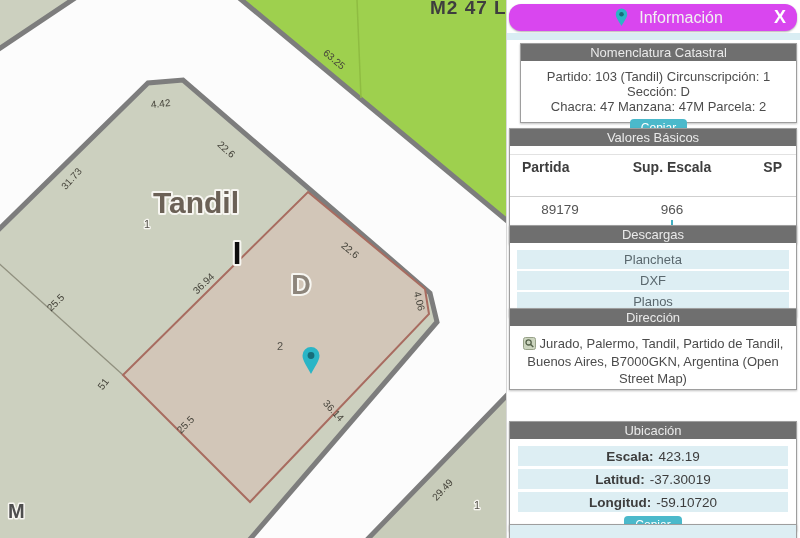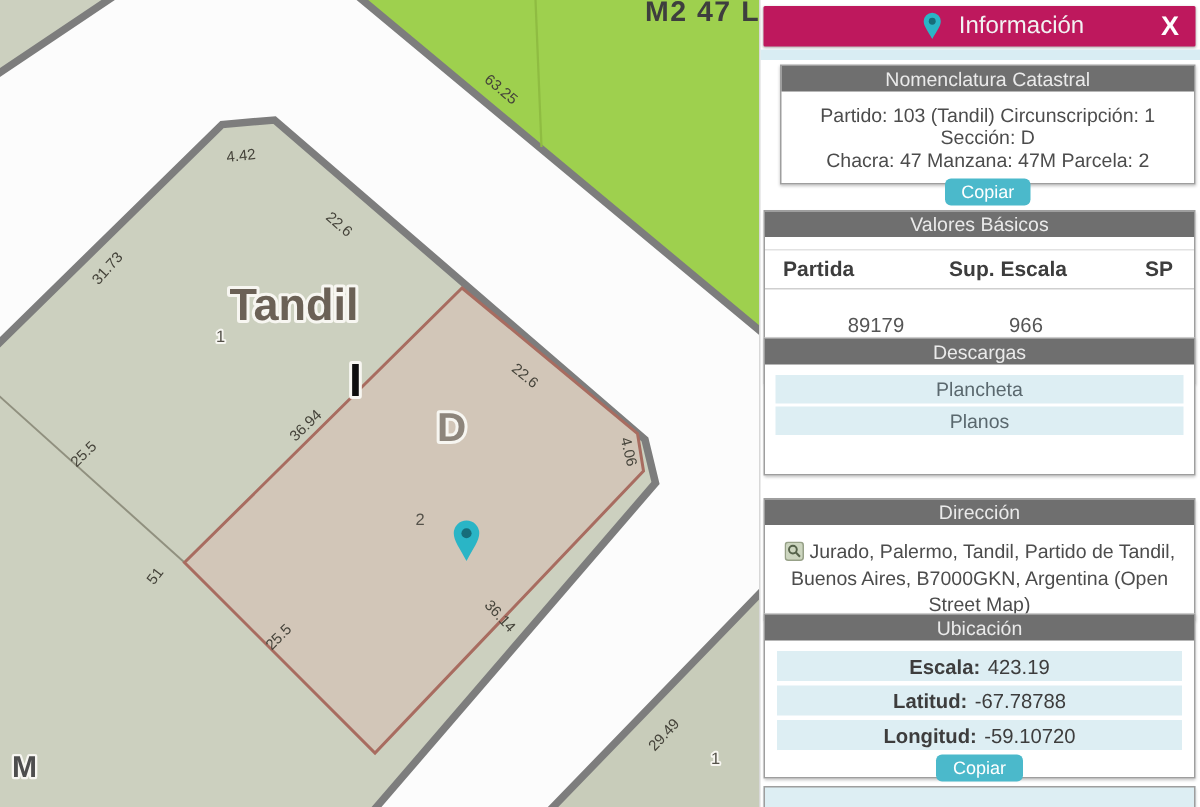--- a/index.html
+++ b/index.html
@@ -16,50 +16,50 @@
   .city{font-size:30px;font-weight:bold;fill:#6b6156;stroke-width:4px;}
   .bigD{font-size:27px;font-weight:bold;fill:#8d857b;stroke-width:4px;}
   .letterI{font-size:31px;font-weight:bold;fill:#0d0d0d;stroke-width:4px;}
   .cornerM{font-size:20px;font-weight:bold;fill:#4e4e4e;stroke-width:3px;}
   .blocktop{font-size:19px;font-weight:bold;fill:#3e3e3e;letter-spacing:1px;}
   .pnum{font-size:11px;fill:#55524a;stroke-width:2.5px;}
 
   
   .panel{position:absolute;left:506px;top:0;width:294px;height:538px;background:#fff;
          border-left:1px solid #d8d8d8;}
-  .titlebar{position:absolute;left:2px;right:3px;top:4px;height:27px;background:#be185d;
-            border-radius:1px;display:flex;align-items:center;justify-content:center;gap:7px;
+  .titlebar{position:absolute;left:2px;right:3px;top:4px;height:27px;background:#d946ef;
+            border-radius:12px;display:flex;align-items:center;justify-content:center;gap:7px;
             box-shadow:0 1px 2px rgba(0,0,0,.3);padding-left:32px;}
   .titlebar .tlabel{color:#f2f2f2;font-size:16px;}
   .closebtn{position:absolute;right:8px;top:3px;background:none;border:none;color:#fff;
             font-weight:900;font-size:18px;cursor:pointer;padding:0 3px;font-family:inherit;}
   .bluestrip{position:absolute;left:0;right:0;top:33px;height:7px;background:#d9edf3;}
   .sec{position:absolute;left:2px;right:3px;border:1px solid #9e9e9e;background:#fff;
        box-shadow:0 1px 2px rgba(0,0,0,.25);}
   .sec-h{height:17px;background:#6f6f6f;color:#eaeaea;font-size:13px;line-height:17px;
          text-align:center;}
   .sec-nom{top:43px;height:80px;margin-left:11px;}
-  .sec-val{top:140px;height:116px;}
+  .sec-val{top:128px;height:116px;}
   .sec-des{top:225px;height:92px;}
-  .sec-dir{top:332px;height:82px;}
-  .sec-ubi{top:409px;height:110px;}
+  .sec-dir{top:308px;height:82px;}
+  .sec-ubi{top:421px;height:110px;}
   .sec-next{top:524px;height:22px;background:#ddeef3;}
 
   .nom-body{padding-top:8px;text-align:center;font-size:13px;color:#4c4c4c;line-height:15px;}
   .copy-btn{display:inline-block;margin-top:5px;background:#4bb9cb;color:#fff;border:none;
             font-size:12px;padding:2px 11px;border-radius:4px;cursor:pointer;font-family:inherit;}
 
   .val-table{padding:6px 0 0 0;}
   .val-row{display:grid;grid-template-columns:100px 1fr 62px;}
-  .val-head{font-weight:bold;font-size:14px;color:#3d3d3d;padding:4px 0 5px 0;
+  .val-head{font-weight:bold;font-size:14px;color:#3d3d3d;padding:4px 0 21px 0;
             border-top:1px solid #e2e2e2;border-bottom:1px solid #cfcfcf;margin:2px 0 0 0;}
   .val-head .c1{padding-left:12px;}
   .val-head .c2{text-align:center;}
   .val-head .c3{text-align:right;padding-right:14px;}
-  .val-vals{font-size:13.5px;color:#555;margin-top:16px;padding-left:24px;}
+  .val-vals{font-size:13.5px;color:#555;margin-top:5px;}
   .val-vals .c1,.val-vals .c2{text-align:center;}
   .dl-wrap{display:grid;grid-template-columns:100px 1fr 62px;margin-top:3px;}
   .dl-btn{grid-column:2;justify-self:center;background:none;border:none;cursor:pointer;
           padding:0;line-height:0;}
 
   .des-body{padding:7px 7px 0 7px;}
   .des-row{height:19px;background:#ddeef3;margin-bottom:2px;text-align:center;font-size:13px;
            line-height:19px;color:#5a686e;cursor:pointer;}
 
   .dir-body{padding:9px 12px 0 12px;text-align:center;font-size:13px;color:#4c4c4c;
@@ -170,20 +170,21 @@
             </svg>
           </button>
         </div>
       </div>
     </div>
 
     <div class="sec sec-des">
       <div class="sec-h">Descargas</div>
       <div class="des-body">
         <div class="des-row">Plancheta</div>
+        <div class="des-row">DXF</div>
         <div class="des-row">Planos</div>
       </div>
     </div>
 
     <div class="sec sec-dir">
       <div class="sec-h">Dirección</div>
       <div class="dir-body">
         <span class="dir-icon">
           <svg width="13" height="13" viewBox="0 0 13 13">
             <rect x="0.5" y="0.5" width="12" height="12" rx="2" fill="#ccd5bf" stroke="#97a188"></rect>
@@ -196,21 +197,21 @@
 
     <div class="sec sec-ubi">
       <div class="sec-h">Ubicación</div>
       <div class="ubi-body">
         <div class="ubi-row">
           <span class="b">Escala:</span>
           <span>423.19</span>
         </div>
         <div class="ubi-row">
           <span class="b">Latitud:</span>
-          <span>-67.78788</span>
+          <span>-37.30019</span>
         </div>
         <div class="ubi-row">
           <span class="b">Longitud:</span>
           <span>-59.10720</span>
         </div>
         <div class="ubi-copy">
           <button class="copy-btn">Copiar</button>
         </div>
       </div>
     </div>

